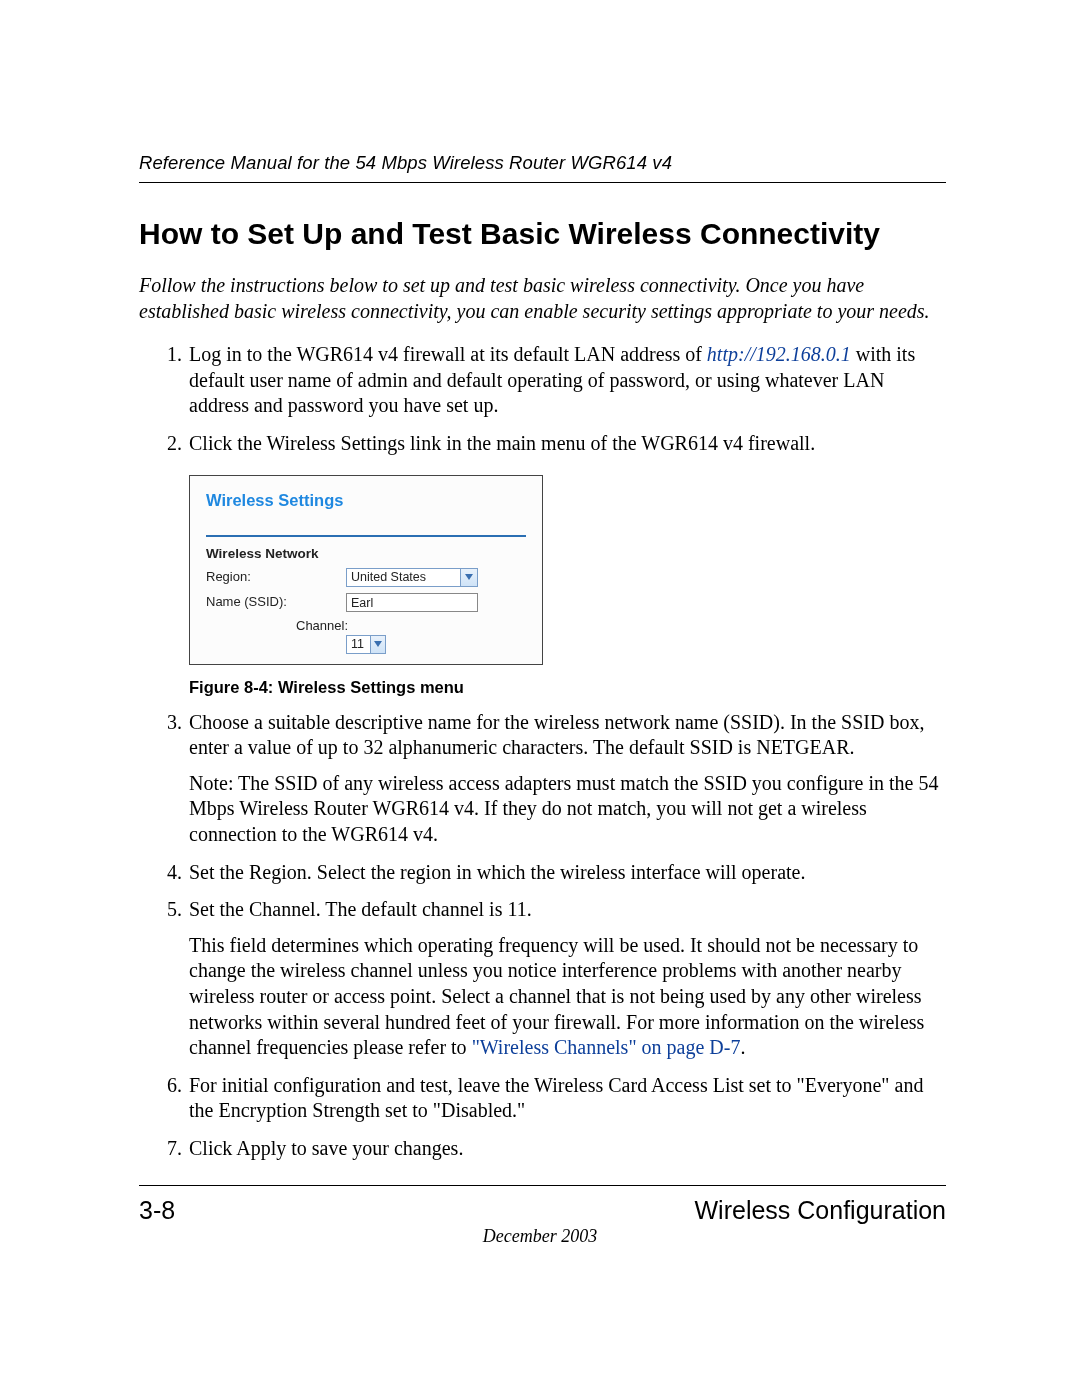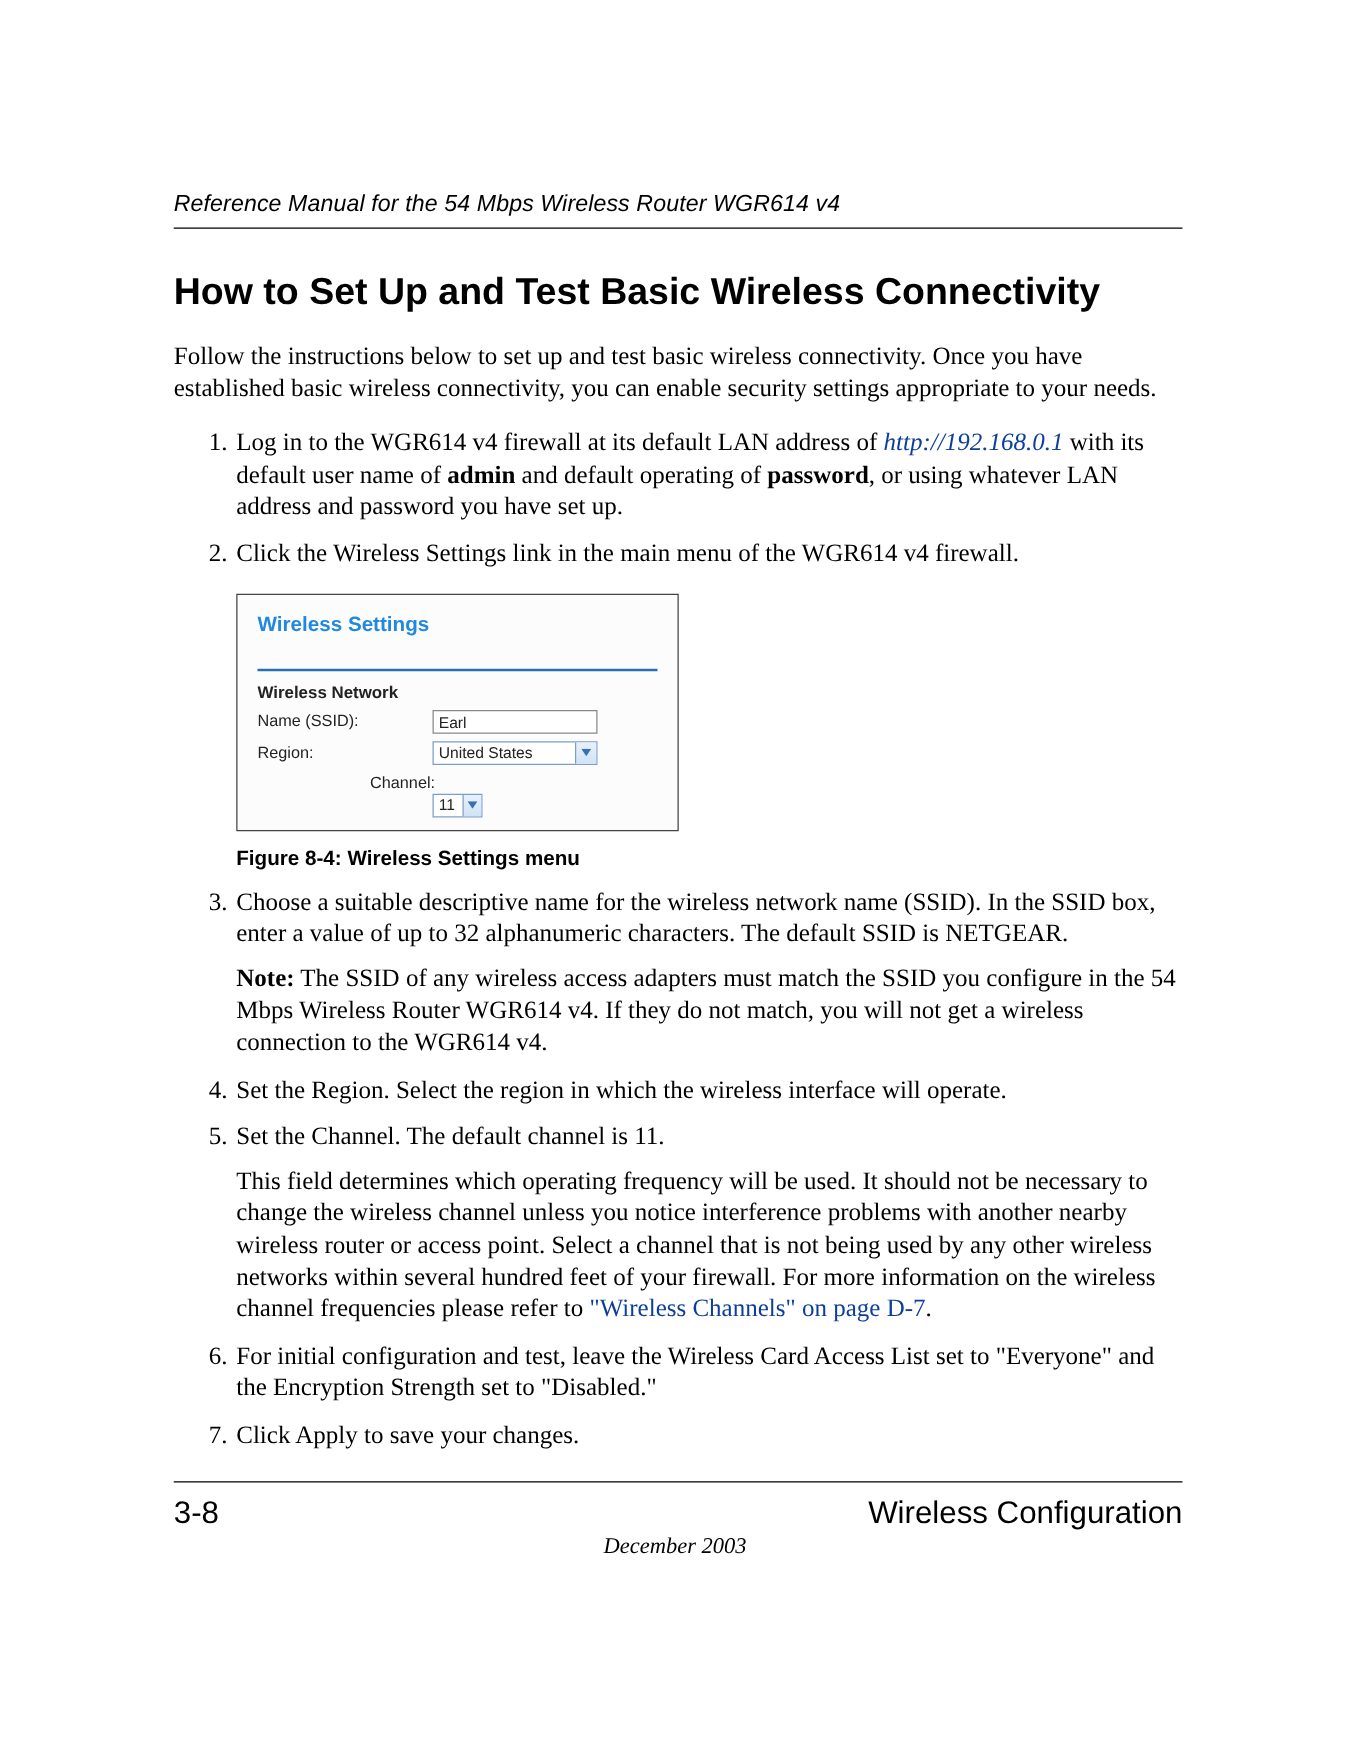--- a/index.html
+++ b/index.html
@@ -30,35 +30,36 @@
   h1.section-title {
     font-family: Arial, Helvetica, sans-serif;
     font-weight: bold;
     font-size: 30px;
     margin: 0 0 22px 0;
   }
   p.intro {
     font-size: 20px;
     line-height: 1.28;
     margin: 0 0 18px 0;
+    font-style: italic;
   }
   ol.steps {
     font-size: 20px;
     line-height: 1.28;
     margin: 0;
     padding-left: 48px;
   }
   ol.steps > li {
     padding-left: 2px;
     margin-bottom: 12px;
   }
   ol.steps > li .para {
     margin-top: 10px;
   }
-  .bold { font-weight: bold; }
+  .bold { font-weight: normal; }
   a.ip-link {
     color: #0d3f9a;
     font-style: italic;
     text-decoration: none;
   }
   a.xref {
     color: #0d3f9a;
     text-decoration: none;
   }
   
@@ -182,36 +183,36 @@
     </li>
 
     <li>
       <span>Click the Wireless Settings link in the main menu of the WGR614 v4 firewall.</span>
 
       <div class="figure-wrap">
         <div class="fig-box">
           <div class="ws-head">Wireless Settings</div>
           <hr>
           <div class="wn-label">Wireless Network</div>
-
-          <div class="fig-row">
-            <span class="lab">Name (SSID):</span>
-            <span class="val-input ssid">Earl</span>
-          </div>
 
           <div class="fig-row">
             <span class="lab">Region:</span>
             <span class="sel region">
               <span class="txt">United States</span>
               <span class="arrow-btn">
                 <svg width="8" height="6" viewBox="0 0 8 6">
                     <path d="M0 0 L8 0 L4 6 Z" fill="#3a6fb0"></path>
                   </svg>
               </span>
             </span>
+          </div>
+
+          <div class="fig-row">
+            <span class="lab">Name (SSID):</span>
+            <span class="val-input ssid">Earl</span>
           </div>
 
           <div class="fig-row" style="margin-bottom:0;flex-direction:column;">
             <span class="lab">Channel:</span>
             <span class="sel chan">
               <span class="txt">11</span>
               <span class="arrow-btn">
                 <svg width="8" height="6" viewBox="0 0 8 6">
                     <path d="M0 0 L8 0 L4 6 Z" fill="#3a6fb0"></path>
                   </svg>

